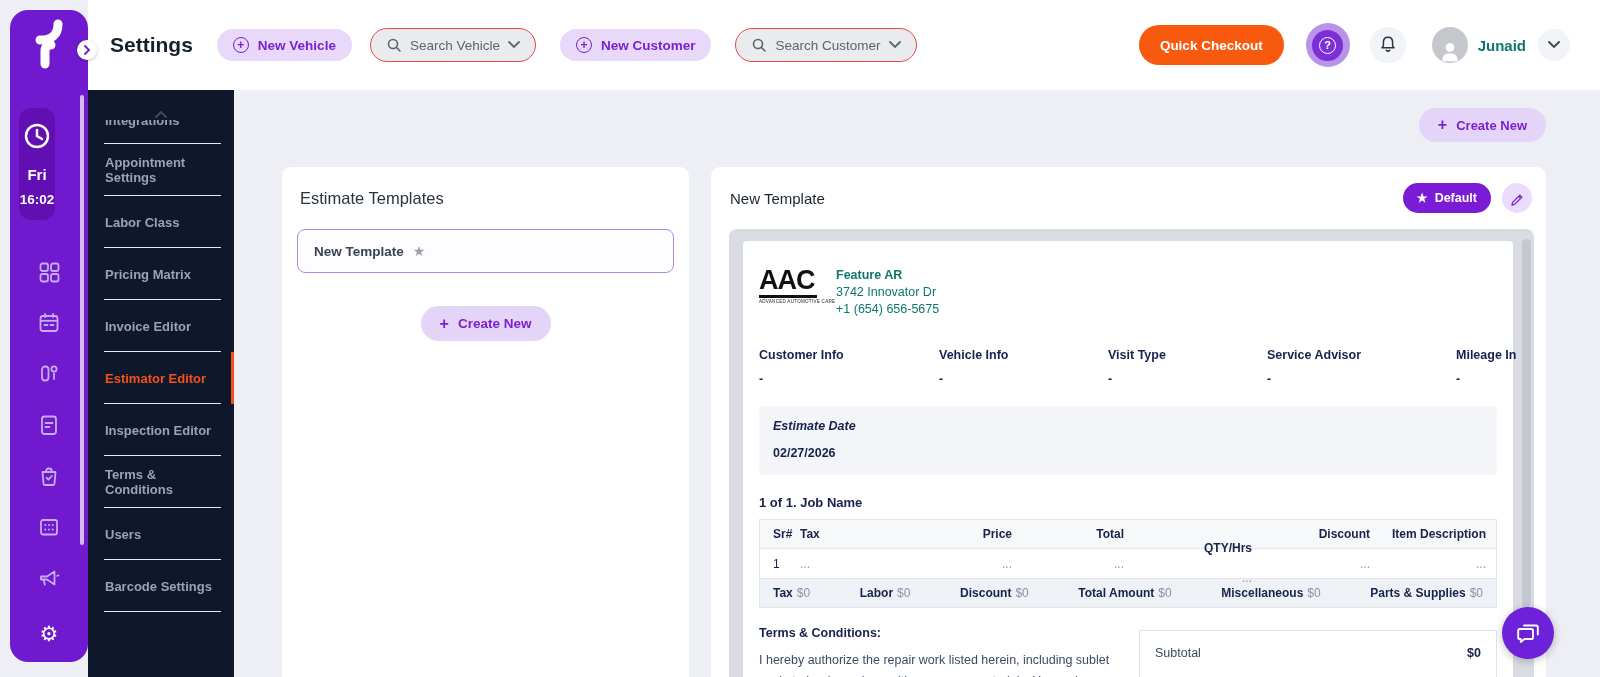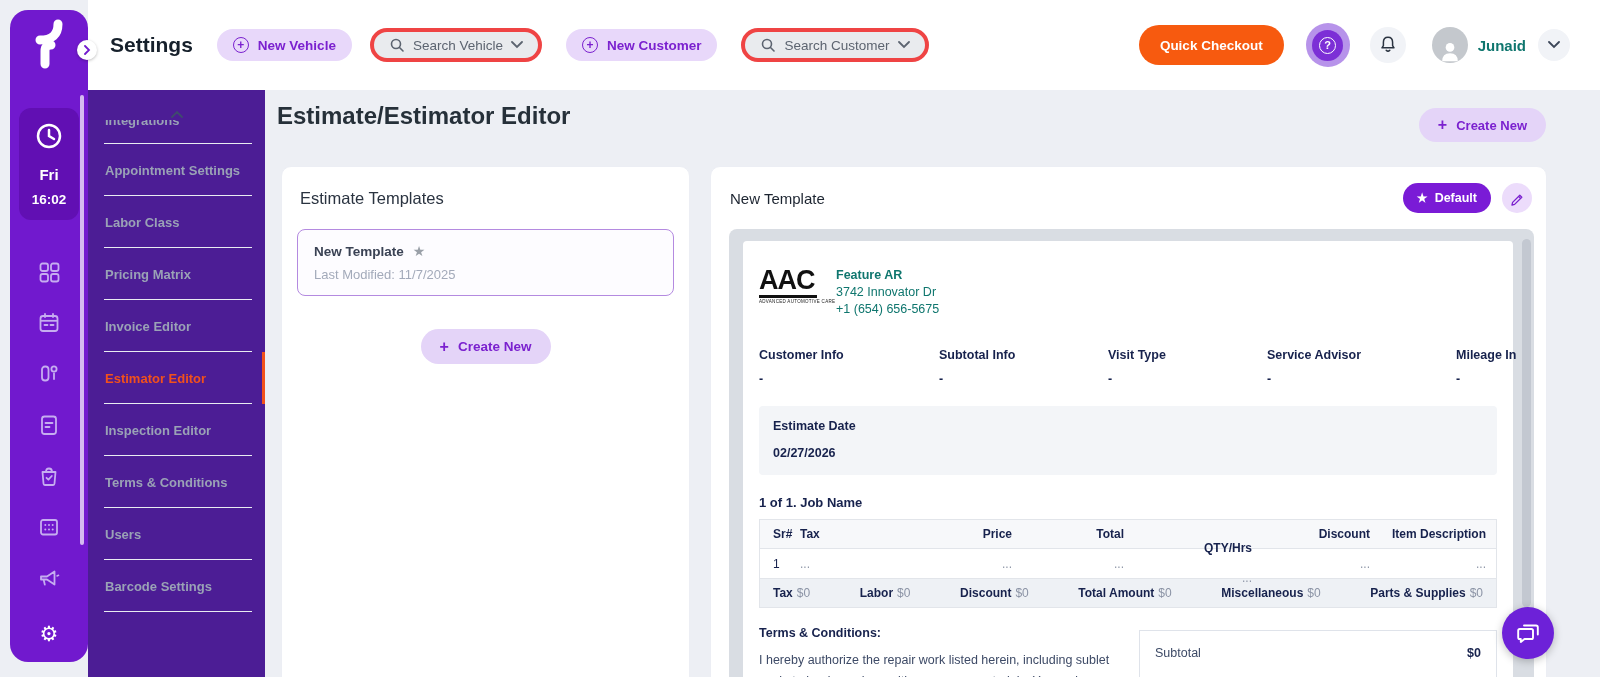--- a/index.html
+++ b/index.html
@@ -8,42 +8,42 @@
 
   
   .sidebar { position:absolute; left:10px; top:10px; width:78px; height:652px;
              background:#7119ce; border-radius:18px; z-index:6; }
   .logo { position:absolute; top:8px; left:50%; transform:translateX(-50%); }
   .expand-chip { position:absolute; right:-9px; top:30px; width:20px; height:20px; background:#fff;
                  border-radius:50%; display:flex; align-items:center; justify-content:center;
                  box-shadow:0 1px 3px rgba(0,0,0,.25); cursor:pointer; }
   .side-scroll { position:absolute; right:4px; top:85px; width:4px; height:450px;
                  background:rgba(255,255,255,.7); border-radius:2px; }
-  .time-card { position:absolute; top:98px; left:9px; width:60px; height:112px; background:#610fb3;
+  .time-card { position:absolute; top:98px; left:9px; width:36px; height:112px; background:#610fb3;
                border-radius:12px; color:#fff; display:flex; flex-direction:column; align-items:center;
                padding-top:13px; }
   .time-day { font-weight:bold; font-size:15px; margin-top:15px; }
   .time-clock { font-weight:bold; font-size:13.5px; margin-top:9px;text-align:center; }
   .side-icons { position:absolute; top:250px; left:0; width:100%; display:flex; flex-direction:column;
                 align-items:center; gap:27px; }
   .side-icons .sicon { width:24px; height:24px; display:flex; align-items:center; justify-content:center; cursor:pointer; }
   .gear-slot { position:absolute; bottom:18px; left:0; width:100%; display:flex; justify-content:center; }
   .gear-glyph { color:#fff; font-size:21px; line-height:1; cursor:pointer; }
 
   
   .header { position:absolute; left:88px; top:0; width:1512px; height:90px; background:#fff;
             display:flex; align-items:center; padding:0 30px 0 22px; z-index:5; }
   .h-title { font-size:21px; font-weight:bold; color:#16202b; margin-right:24px; }
   .pill-purple { background:#e8d8fa; color:#7b21cf; font-weight:bold; font-size:13.5px; height:32px;
                  border-radius:16px; display:flex; align-items:center; gap:9px; padding:0 16px;
                  border:none; cursor:pointer; white-space:nowrap; }
   .circle-plus { width:16px; height:16px; border:1.6px solid #7b21cf; border-radius:50%;
                  display:flex; align-items:center; justify-content:center; font-size:12px;
                  font-weight:bold; line-height:1; }
-  .pill-search { background:#e9ebee; border:4px solid #ef4444; color:#5c6470; font-size:13.5px;
+  .pill-search { background:#e9ebee; border:1px solid #ef4444; color:#5c6470; font-size:13.5px;
                  height:34px; border-radius:17px; display:flex; align-items:center; gap:8px;
                  padding:0 15px; cursor:pointer; white-space:nowrap; }
   .gap18 { width:18px; } .gap24 { width:24px; }
   .h-right { margin-left:auto; display:flex; align-items:center; }
   .btn-orange { background:#f75a0f; color:#fff; font-weight:bold; font-size:13.5px; height:40px;
                 border-radius:20px; padding:0 21px; border:none; cursor:pointer; }
   .help-btn { width:44px; height:44px; border-radius:50%; background:#b793ea; display:flex;
               align-items:center; justify-content:center; margin-left:22px; cursor:pointer; }
   .help-inner { width:31px; height:31px; border-radius:50%; background:#7c2fd6; display:flex;
                 align-items:center; justify-content:center; }
@@ -52,21 +52,21 @@
   .icon-btn { width:36px; height:36px; border-radius:50%; background:#f1f3f7; display:flex;
               align-items:center; justify-content:center; margin-left:20px; cursor:pointer; }
   .avatar { width:36px; height:36px; border-radius:50%; background:#c4c8cd; margin-left:26px;
             display:flex; align-items:flex-end; justify-content:center; overflow:hidden; }
   .user-name { font-size:15px; font-weight:bold; color:#0f766e; margin-left:10px; }
   .chev-btn { width:32px; height:32px; border-radius:50%; background:#f1f3f7; display:flex;
               align-items:center; justify-content:center; margin-left:12px; cursor:pointer; }
 
   
   .content { position:absolute; left:88px; top:90px; width:1512px; height:587px; }
-  .settings-nav { position:absolute; left:0; top:0; width:177px; height:100%; background:#4c1d95; }
+  .settings-nav { position:absolute; left:0; top:0; width:146px; height:100%; background:#0f172a; }
   .nav-scroll-up { text-align:center; padding-top:14px; height:30px; cursor:pointer; }
   .nav-item { position:relative; height:52px; display:flex; align-items:center; padding:0 17px;
               font-size:13px; font-weight:bold; color:#9aa2b6; cursor:pointer; }
   .nav-item::after { content:''; position:absolute; left:16px; right:13px; bottom:0; height:1px;
                      background:#e9ecf2; }
   .nav-item.clipped { height:24px; overflow:hidden; align-items:flex-start; }
   .nav-item.clipped span { transform:translateY(-7px); }
   .nav-item.active { color:#f2511b; }
   .nav-item.active::before { content:''; position:absolute; right:0; top:0; bottom:0; width:3px;
                              background:#f2511b; }
@@ -115,21 +115,21 @@
   .company { margin-left:11px; color:#0f766e; font-size:12.5px; line-height:17px; }
   .c-name { font-weight:bold; }
 
   .info-row { display:grid; grid-template-columns:180px 169px 159px 189px auto; margin-top:30px;
               color:#17224d; }
   .i-label { font-size:12.5px; font-weight:bold; white-space:nowrap; }
   .i-val { font-size:12.5px; font-weight:bold; margin-top:10px; }
 
   .estimate-box { margin-top:20px; background:#f3f5f8; border-radius:4px; padding:13px 14px 15px;
                   color:#17224d; }
-  .eb-label { font-size:12.5px; font-weight:bold; }
+  .eb-label { font-size:12.5px; font-weight:bold;font-style:italic; }
   .eb-value { font-size:12.5px; font-weight:bold; margin-top:13px; }
 
   .job-title { margin-top:20px; font-size:13px; font-weight:bold; color:#17224d; }
 
   .jtable { margin-top:9px; border:1px solid #e2e5ea; font-size:12px; color:#17224d; }
   .jt-head { display:flex; background:#f7f8fa; height:29px; align-items:center; font-weight:bold;
              border-bottom:1px solid #e2e5ea; }
   .jt-row { display:flex; height:30px; align-items:center; border-bottom:1px solid #e2e5ea; }
   .jt-row .dots { color:#8f97a8; }
   .jt-c1 { width:40px; padding-left:13px; }
@@ -346,34 +346,32 @@
       </div>
     <div class="nav-item">
         <span>Users</span>
       </div>
     <div class="nav-item">
         <span>Barcode Settings</span>
       </div>
   </div>
 
   <div class="main-region">
-    <div class="page-title">Estimate/Estimator Editor</div>
     <button class="top-create">
       <span class="plus-glyph">+</span>
       <span>Create New</span>
     </button>
 
     <div class="card-left">
       <div class="cl-title">Estimate Templates</div>
       <div class="template-card">
         <div class="tc-name">
           <span>New Template</span>
           <span class="tc-star">★</span>
         </div>
-        <div class="tc-sub">Last Modified: 11/7/2025</div>
       </div>
       <button class="cl-create">
         <span class="plus-glyph">+</span>
         <span>Create New</span>
       </button>
     </div>
 
     <div class="card-right">
       <div class="cr-title">New Template</div>
       <button class="default-btn">
@@ -403,21 +401,21 @@
               <div>+1 (654) 656-5675</div>
             </div>
           </div>
 
           <div class="info-row">
             <div class="info-col">
                 <div class="i-label">Customer Info</div>
                 <div class="i-val">-</div>
               </div>
             <div class="info-col">
-                <div class="i-label">Subtotal Info</div>
+                <div class="i-label">Vehicle Info</div>
                 <div class="i-val">-</div>
               </div>
             <div class="info-col">
                 <div class="i-label">Visit Type</div>
                 <div class="i-val">-</div>
               </div>
             <div class="info-col">
                 <div class="i-label">Service Advisor</div>
                 <div class="i-val">-</div>
               </div>

